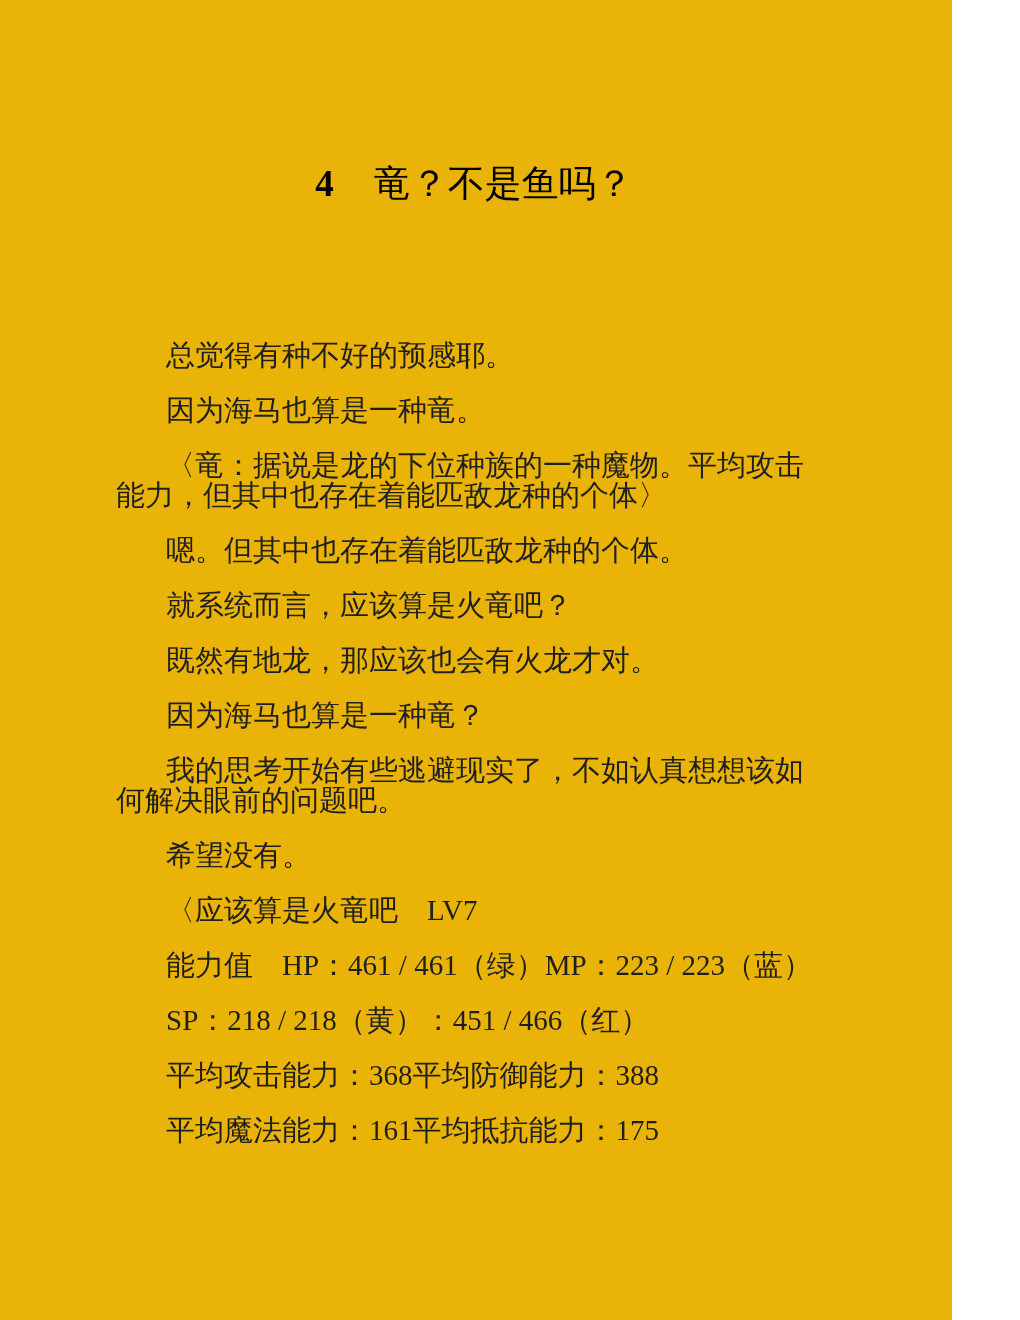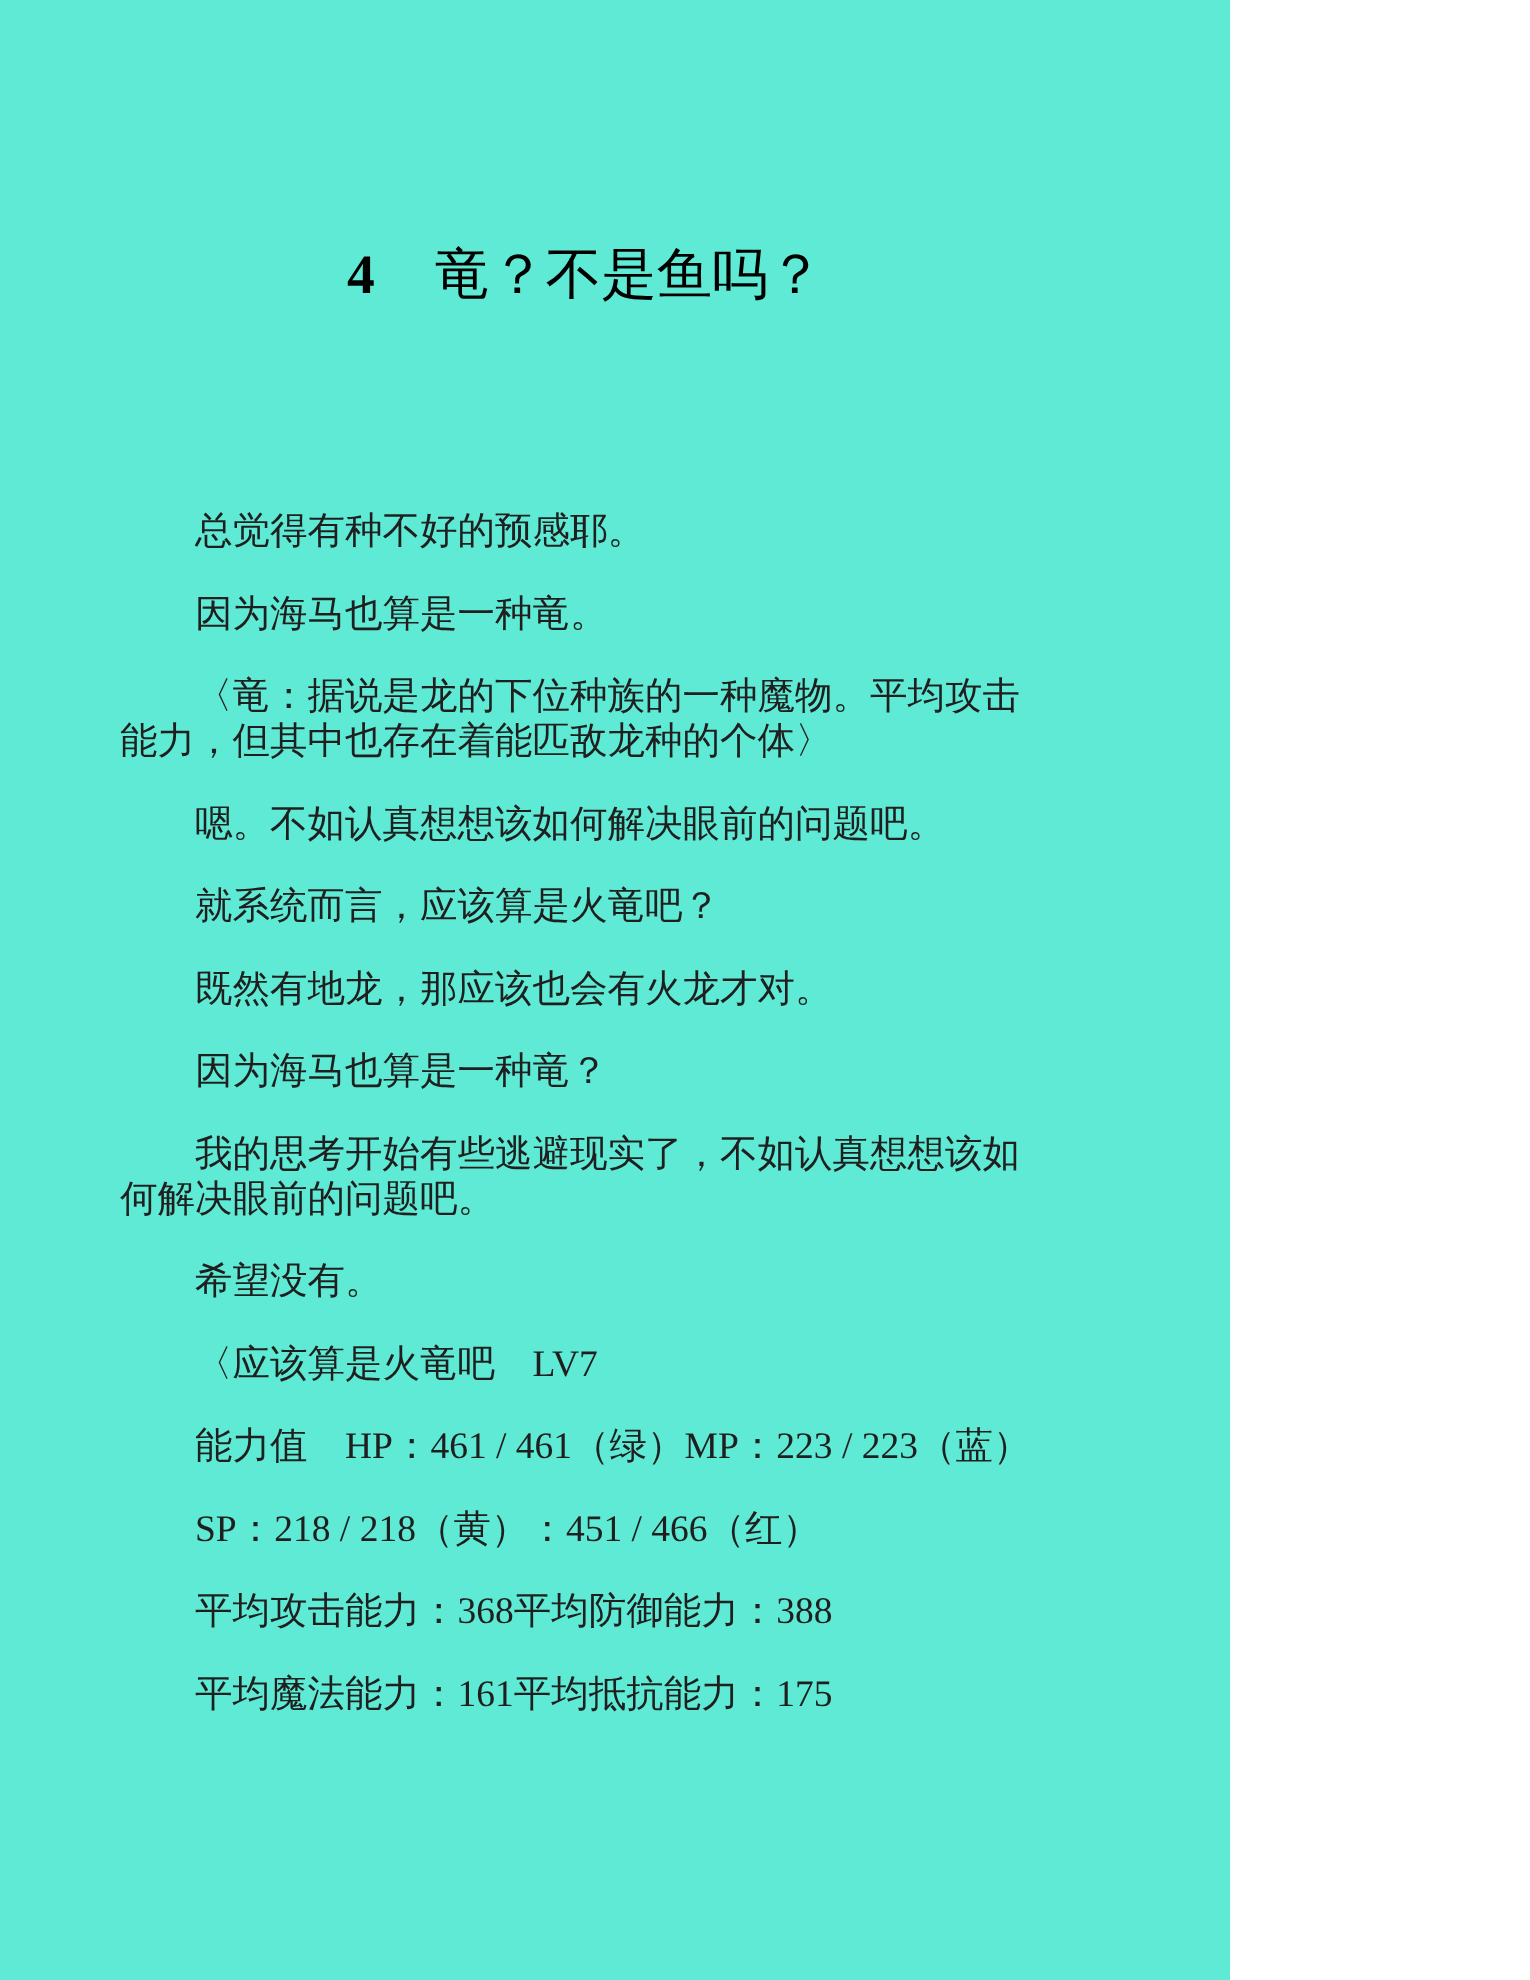--- a/index.html
+++ b/index.html
@@ -2,25 +2,25 @@
 <html><head>
   <meta charset="utf-8">
   <style>
     html, body {
       margin: 0;
       padding: 0;
       background: #ffffff;
     }
     .page {
       position: relative;
-      width: 820px;
+      width: 952px;
       height: 1320px;
       box-sizing: border-box;
-      background: #5eead4;
-      padding: 162px 120px 0 80px;
+      background: #eab308;
+      padding: 162px 120px 0 116px;
       font-family: "Liberation Serif", "DejaVu Serif", serif;
       color: #1f1f1f;
       overflow: hidden;
     }
     .chapter-title {
       margin: 0;
       text-align: center;
       font-size: 37px;
       line-height: 44px;
       font-weight: normal;
@@ -29,42 +29,42 @@
     }
     .chapter-number {
       font-weight: bold;
       margin-right: 40px;
     }
     .chapter-text {
       font-weight: normal;
     }
     .body-text {
       margin-top: 134px;
-      font-size: 25px;
+      font-size: 29px;
       line-height: 30px;
       text-align: left;
     }
     .body-text p {
       margin: 0 0 25px 0;
       text-indent: 50px;
       word-break: break-all;
     }
   </style>
 </head>
 <body>
 
 <div class="page">
 
   <h1 class="chapter-title"><span class="chapter-number">4</span><span class="chapter-text">竜？不是鱼吗？</span></h1>
 
   <div class="body-text">
     <p>总觉得有种不好的预感耶。</p>
     <p>因为海马也算是一种竜。</p>
     <p>〈竜：据说是龙的下位种族的一种魔物。平均攻击能力，但其中也存在着能匹敌龙种的个体〉</p>
-    <p>嗯。不如认真想想该如何解决眼前的问题吧。</p>
+    <p>嗯。但其中也存在着能匹敌龙种的个体。</p>
     <p>就系统而言，应该算是火竜吧？</p>
     <p>既然有地龙，那应该也会有火龙才对。</p>
     <p>因为海马也算是一种竜？</p>
     <p>我的思考开始有些逃避现实了，不如认真想想该如何解决眼前的问题吧。</p>
     <p>希望没有。</p>
     <p>〈应该算是火竜吧　LV7</p>
     <p>能力值　HP：461 / 461（绿）MP：223 / 223（蓝）</p>
     <p>SP：218 / 218（黄）：451 / 466（红）</p>
     <p>平均攻击能力：368平均防御能力：388</p>
     <p>平均魔法能力：161平均抵抗能力：175</p>

